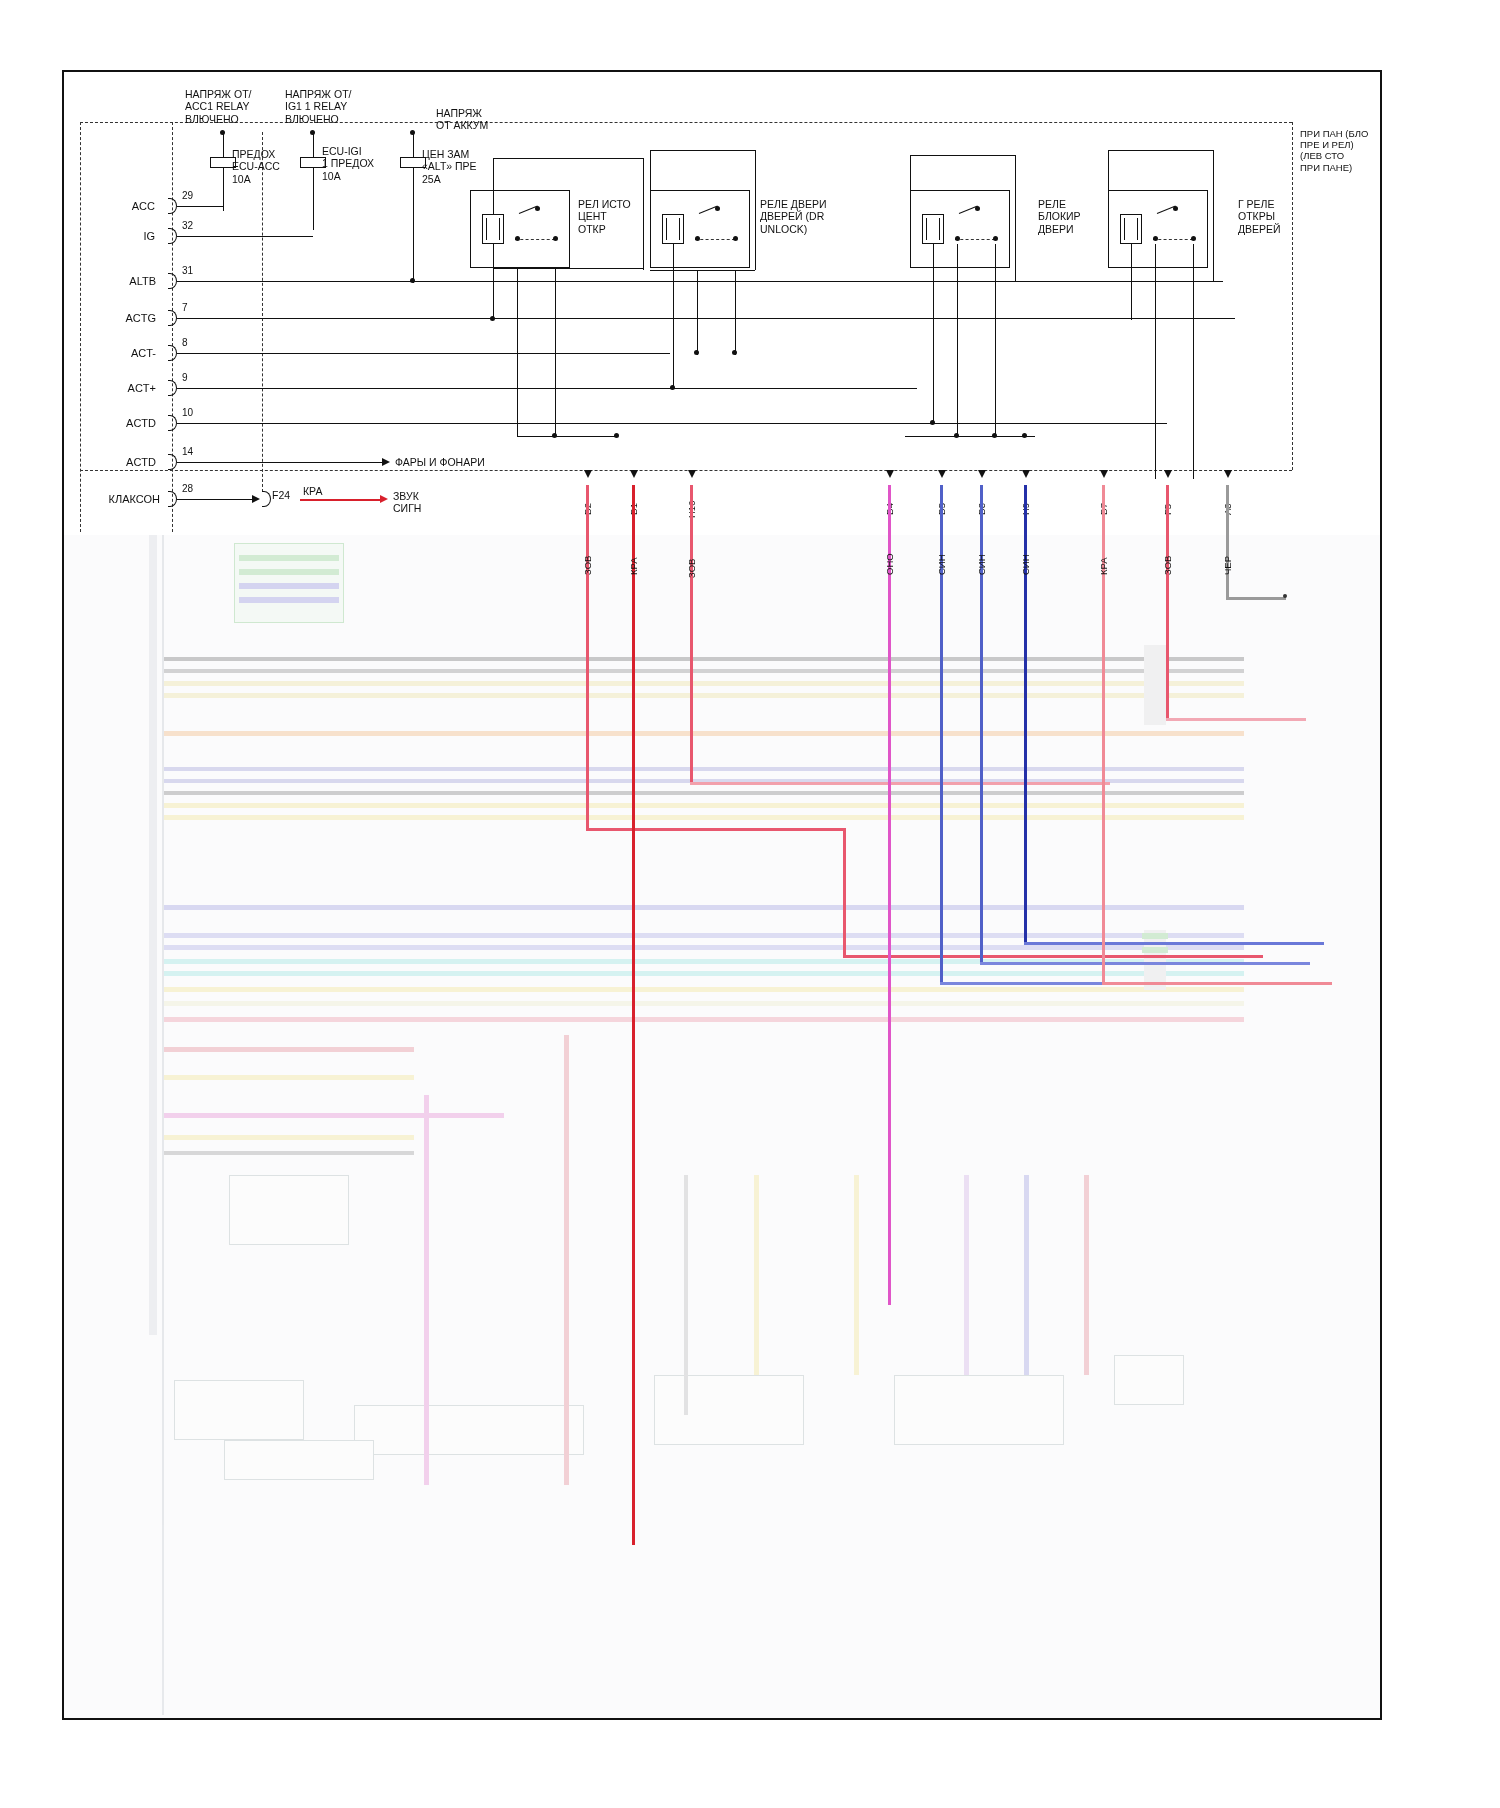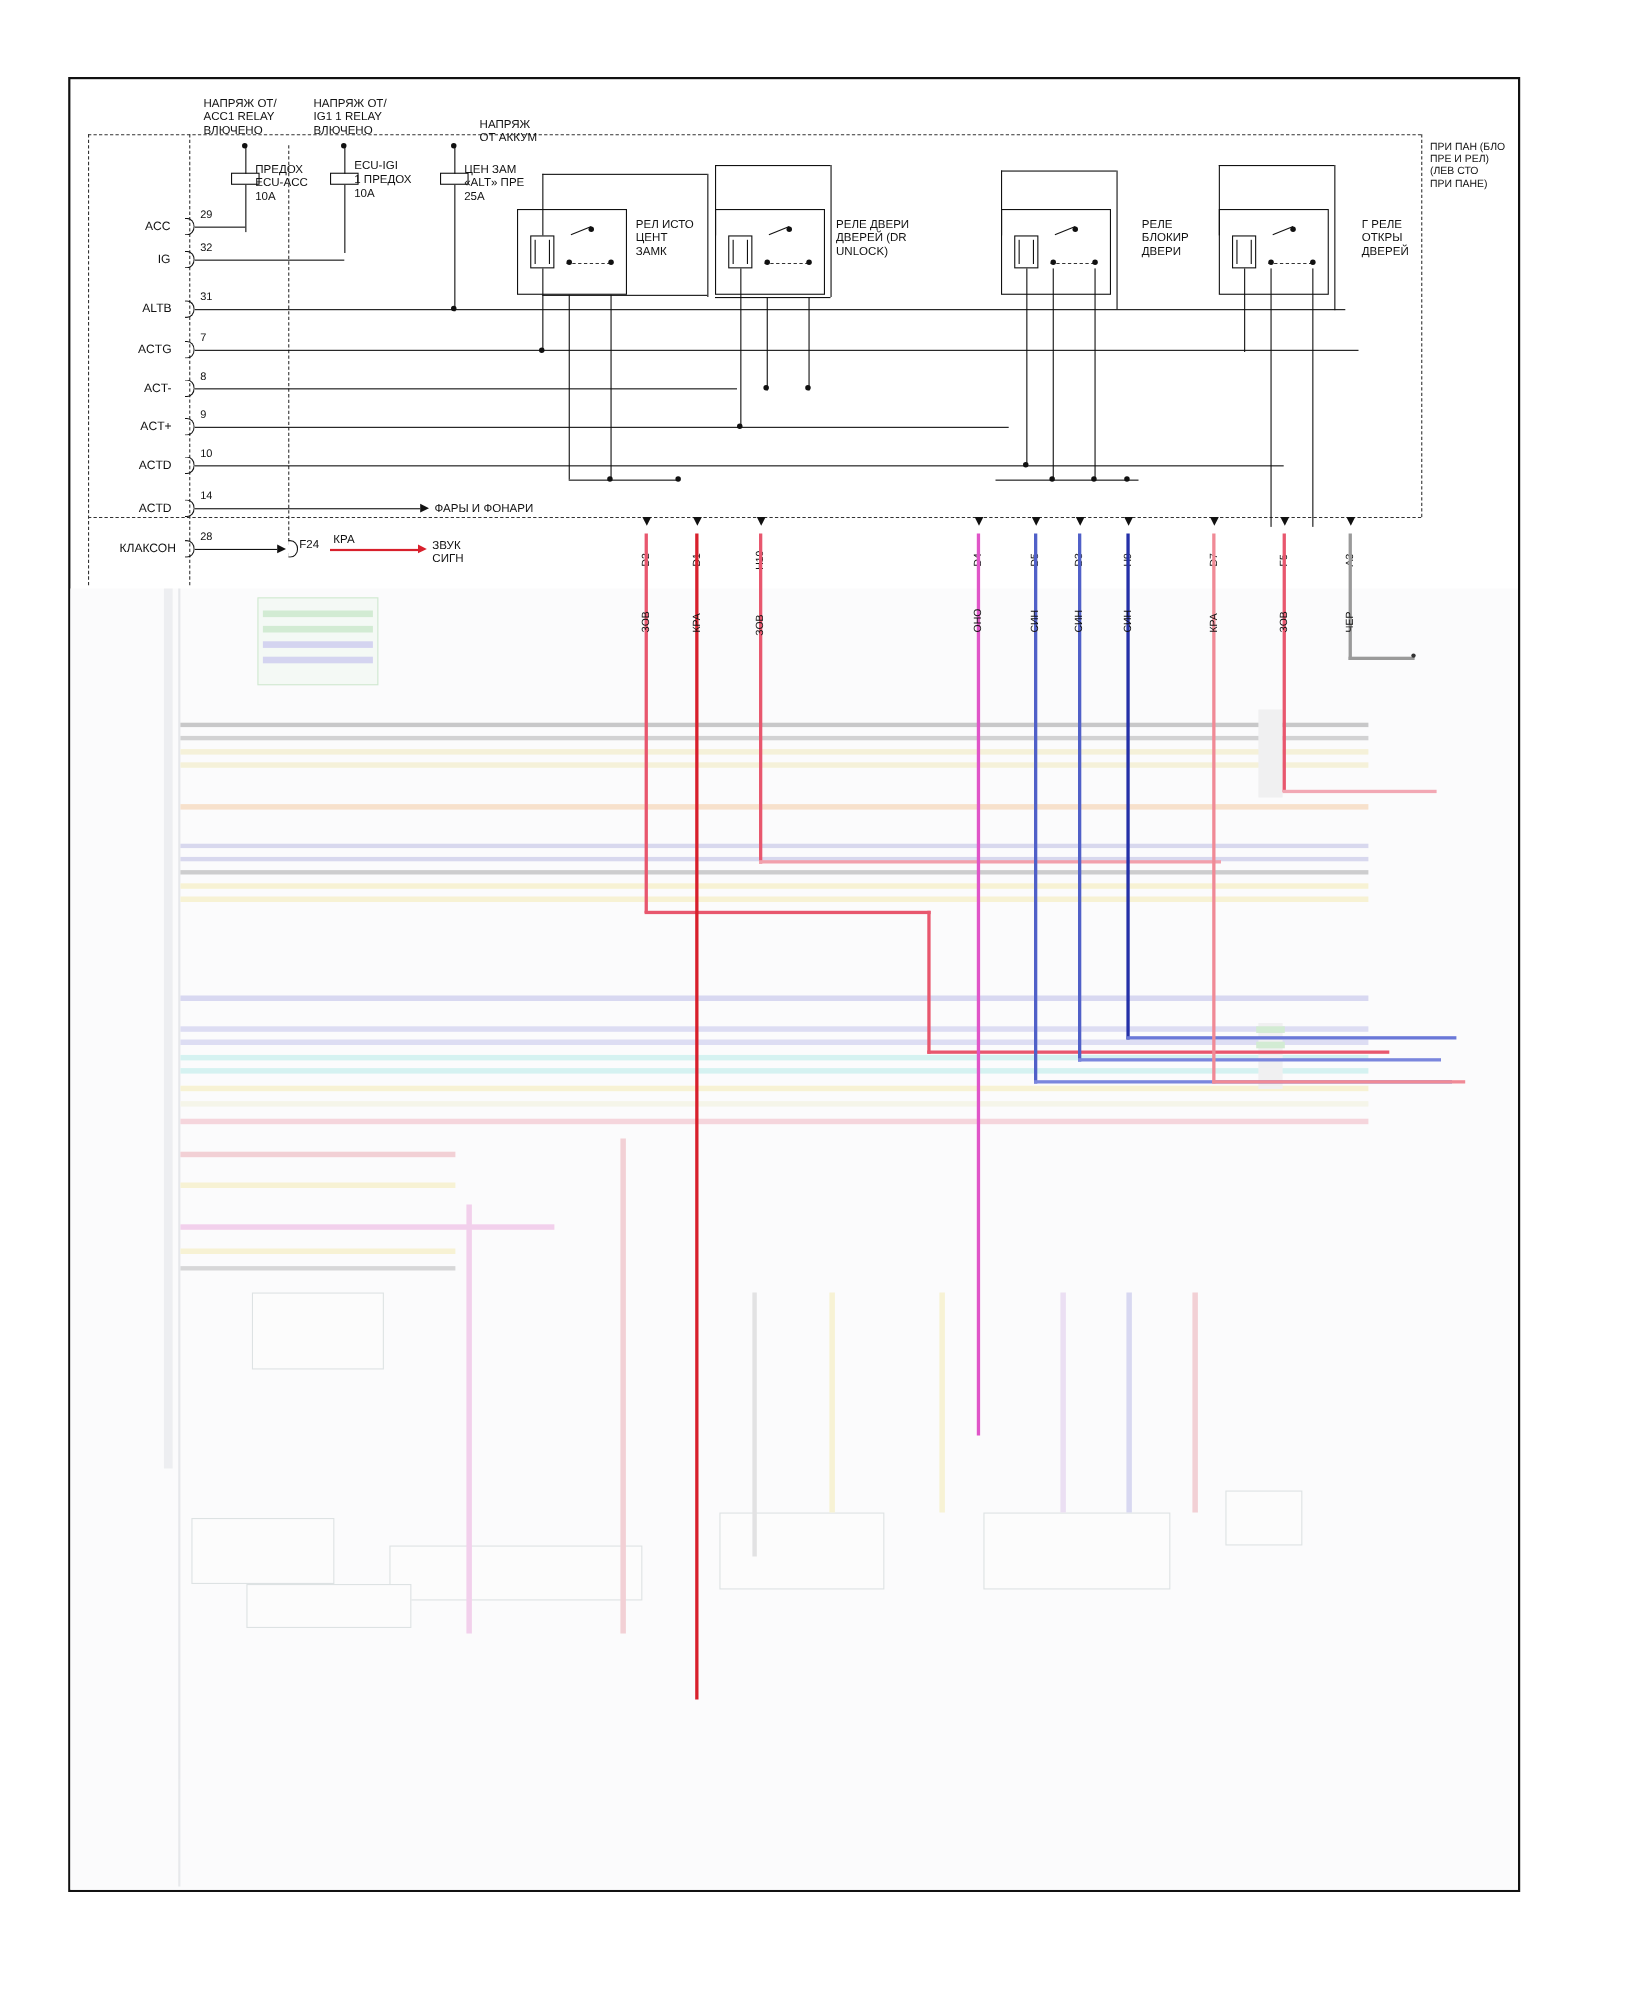--- a/index.html
+++ b/index.html
@@ -350,21 +350,21 @@
     <div class="v" style="left:493px; top:244px; height:76px;"></div>
     <div class="dot" style="left:490px; top:316px;"></div>
 
     <div class="v" style="left:517px; top:268px; height:168px;"></div>
     <div class="v" style="left:555px; top:268px; height:168px;"></div>
     <div class="h" style="left:517px; top:436px; width:100px;"></div>
     <div class="dot" style="left:552px; top:433px;"></div>
     <div class="dot" style="left:614px; top:433px;"></div>
     <div class="lbl" style="left:578px; top:198px; width:72px;">РЕЛ ИСТО
 ЦЕНТ
-ЗАМК</div>
+ОТКР</div>
   </div>
 
   <div>
     <div class="relay" style="left:650px; top:190px; width:100px; height:78px;"></div>
     <div class="coil" style="left:662px; top:214px;"></div>
     <div class="dot" style="left:715px; top:206px;"></div>
     <div class="h" style="left:699px; top:213px; width:20px; transform:rotate(-22deg); transform-origin:left center;"></div>
     <div class="dash-h" style="left:695px; top:239px; width:40px;"></div>
     <div class="dot" style="left:695px; top:236px;"></div>
     <div class="dot" style="left:733px; top:236px;"></div>

